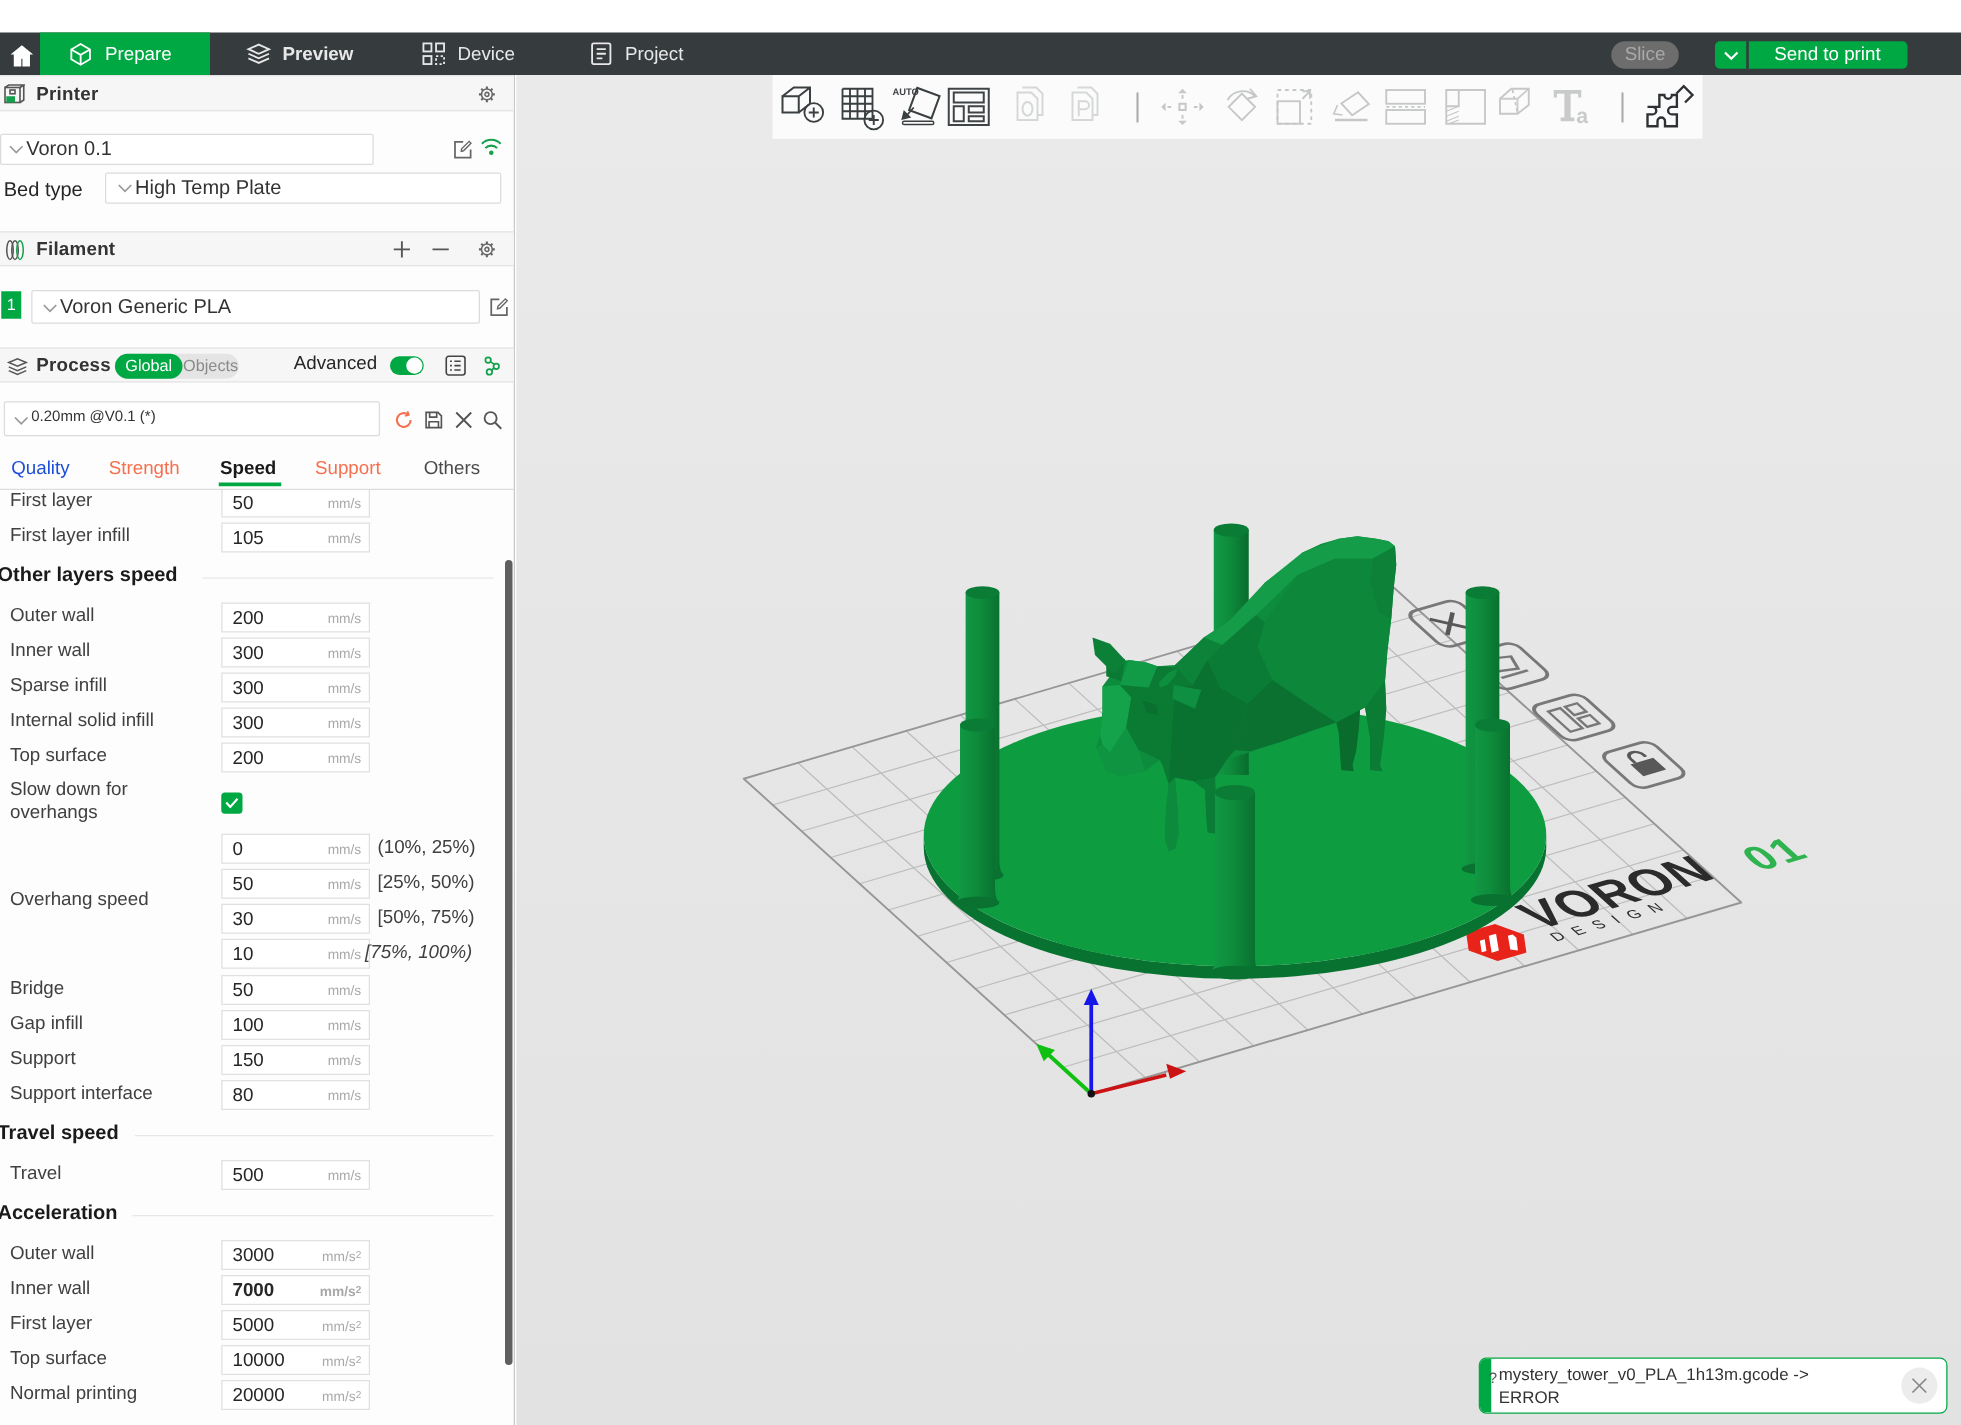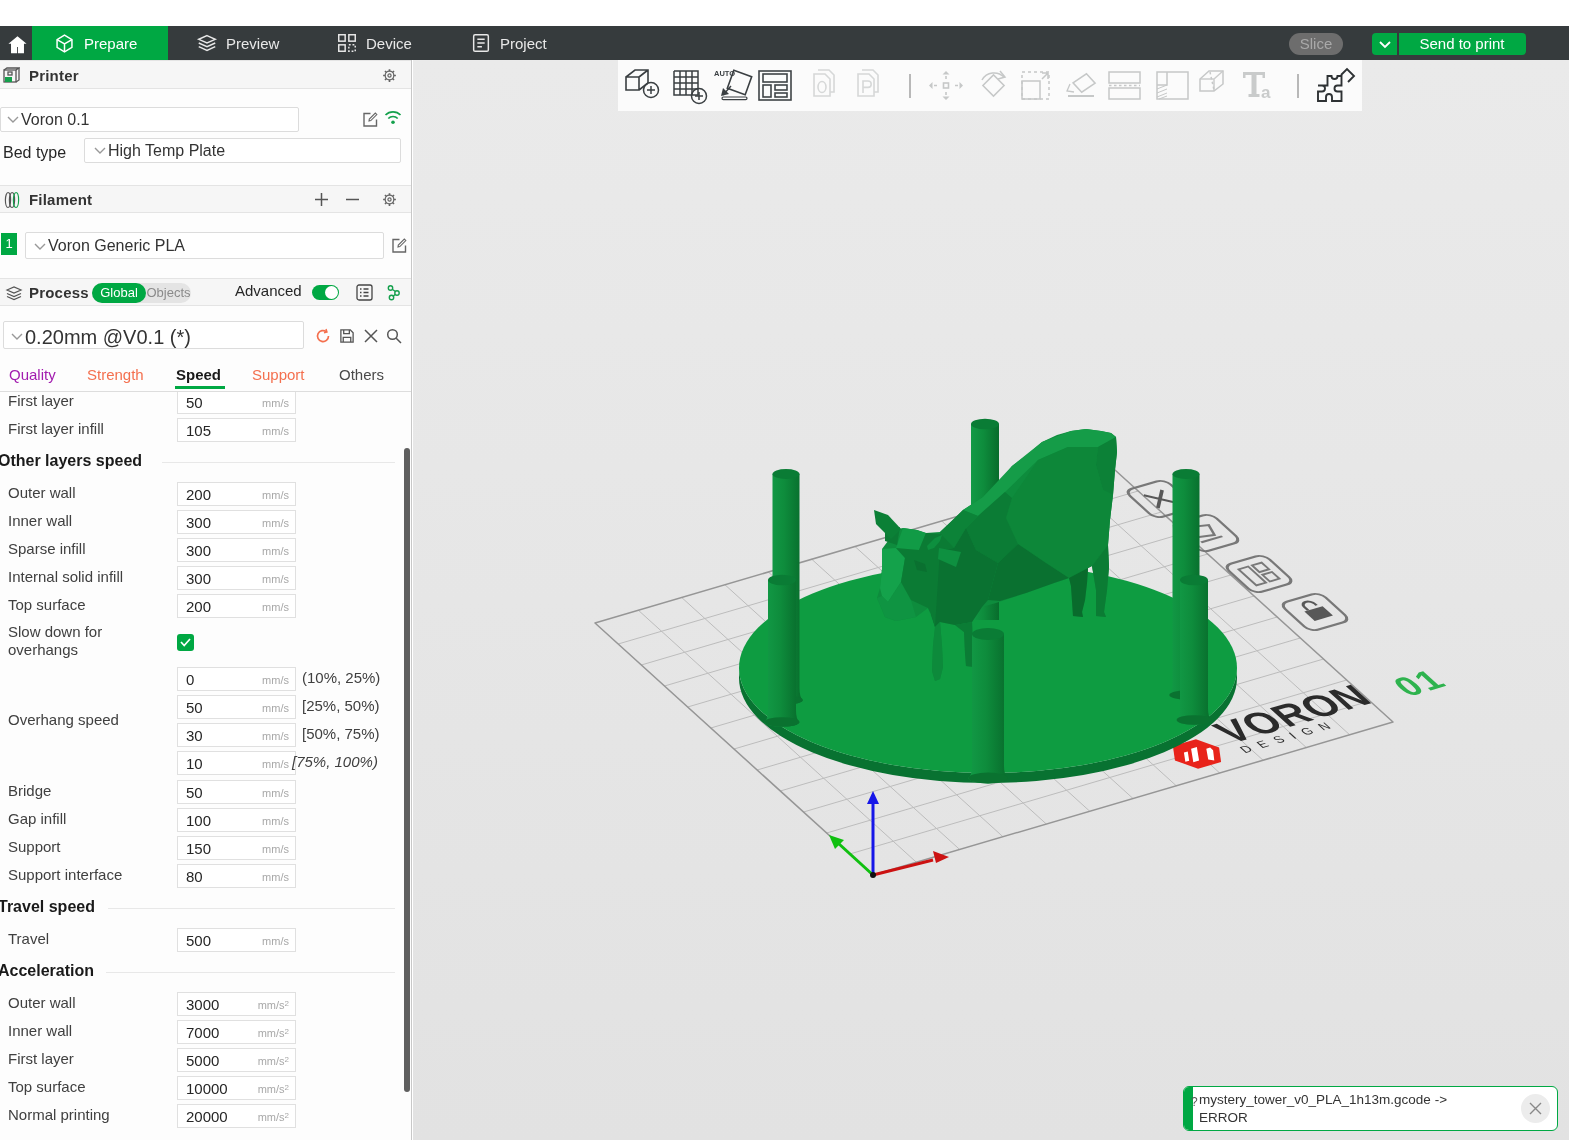--- a/index.html
+++ b/index.html
@@ -42,21 +42,21 @@
           <path d="M3.5 7.5L12 12.5l8.5-5M12 12.5V21.5"></path>
         </svg>
         <span style="margin-left:9px;color:#fff;">Prepare</span>
       </div>
     <div class="tab" style="left:196px;">
         <svg width="22" height="22" viewBox="0 0 24 24" fill="none" stroke="#e8e8e8" stroke-width="1.6">
           <path d="M12 4l9 4-9 4-9-4z"></path>
           <path d="M3 12l9 4 9-4"></path>
           <path d="M3 16l9 4 9-4"></path>
         </svg>
-        <span style="margin-left:8px;">Preview</span>
+        <span style="margin-left:8px;font-weight:bold;">Preview</span>
       </div>
     <div class="tab" style="left:336px;">
         <svg width="22" height="22" viewBox="0 0 24 24" fill="none" stroke="#e8e8e8" stroke-width="1.6">
           <rect x="3" y="3" width="7" height="7"></rect>
           <rect x="14" y="3" width="7" height="7"></rect>
           <rect x="3" y="14" width="7" height="7"></rect>
           <rect x="14" y="14" width="7" height="7" stroke-dasharray="2 2"></rect>
         </svg>
         <span style="margin-left:8px;">Device</span>
       </div>
@@ -173,38 +173,38 @@
           <circle cx="4.5" cy="4" r="2.2"></circle>
           <circle cx="11" cy="9" r="2.2"></circle>
           <circle cx="5.5" cy="13.5" r="2.2"></circle>
           <path d="M6.5 5.5l3 2M9 10.5l-2 2"></path>
         </svg>
     </div>
     <div class="combo" style="left:3px;top:261px;width:301px;height:28px;">
       <svg class="chev" style="left:7px;top:11px;position:absolute" width="12" height="8" viewBox="0 0 12 8">
           <path d="M1 1l5 5 5-5" stroke="#999" stroke-width="1.4" fill="none"></path>
         </svg>
-      <div class="ct" style="left:21px;top:4px;font-size:20px;">0.20mm @V0.1 (*)</div>
+      <div class="ct" style="left:21px;top:4px;font-size:12px;">0.20mm @V0.1 (*)</div>
     </div>
     <svg class="abs" style="left:315px;top:268px" width="16" height="16" viewBox="0 0 16 16" fill="none" stroke="#f4704f" stroke-width="1.7">
         <path d="M13.5 8a5.5 5.5 0 11-2-4.2"></path>
         <path d="M11 1l1 3-3 .8" stroke-width="1.4"></path>
       </svg>
     <svg class="abs" style="left:339px;top:268px" width="16" height="16" viewBox="0 0 17 17" fill="none" stroke="#555" stroke-width="1.4">
         <path d="M2 2h10l3 3v10H2z"></path>
         <path d="M5 2v4h6V2M4.5 15v-5h8v5"></path>
       </svg>
     <svg class="abs" style="left:364px;top:269px" width="14" height="14" viewBox="0 0 14 14">
         <path d="M1 1l12 12M13 1L1 13" stroke="#555" stroke-width="1.5"></path>
       </svg>
     <svg class="abs" style="left:386px;top:268px" width="16" height="16" viewBox="0 0 16 16" fill="none" stroke="#555" stroke-width="1.5">
         <circle cx="6.5" cy="6.5" r="4.8"></circle>
         <path d="M10.2 10.2L15 15"></path>
       </svg>
-    <div class="abs" style="left:9px;top:306px;font-size:15px;color:#a21caf;">Quality</div>
+    <div class="abs" style="left:9px;top:306px;font-size:15px;color:#1d4ed8;">Quality</div>
     <div class="abs" style="left:87px;top:306px;font-size:15px;color:#f4704f;">Strength</div>
     <div class="abs" style="left:176px;top:306px;font-size:15px;font-weight:bold;color:#1a1a1a;">Speed</div>
     <div class="abs" style="left:252px;top:306px;font-size:15px;color:#f4704f;">Support</div>
     <div class="abs" style="left:339px;top:306px;font-size:15px;color:#4a4a4a;">Others</div>
     <div class="abs" style="left:175px;top:326px;width:50px;height:3px;background:#00a843;"></div>
     <div class="abs" style="left:0px;top:331px;width:411px;height:1px;background:#ddd;"></div>
 
     <div class="abs" style="left:0;top:332px;width:411px;height:748px;overflow:hidden;" id="settings">
       <div class="lbl" style="left:8px;top:0px;">First layer</div>
       <div class="inp" style="top:-2px;">
@@ -298,21 +298,21 @@
           <span class="u">mm/s</span>
         </div>
       <div class="shead" style="top:570px;">Acceleration</div>
       <div class="hairline" style="left:106px;top:580px;width:289px;"></div>
       <div class="lbl" style="left:8px;top:602px;">Outer wall</div>
       <div class="inp" style="top:600px;">
           <span class="v">3000</span>
           <span class="u">mm/s<span style="font-size:8px;vertical-align:3px">2</span></span>
         </div>
       <div class="lbl" style="left:8px;top:630px;">Inner wall</div>
-      <div class="inp" style="top:628px;">
+      <div class="inp" style="top:628px;font-weight:bold;">
           <span class="v">7000</span>
           <span class="u">mm/s<span style="font-size:8px;vertical-align:3px">2</span></span>
         </div>
       <div class="lbl" style="left:8px;top:658px;">First layer</div>
       <div class="inp" style="top:656px;">
           <span class="v">5000</span>
           <span class="u">mm/s<span style="font-size:8px;vertical-align:3px">2</span></span>
         </div>
       <div class="lbl" style="left:8px;top:686px;">Top surface</div>
       <div class="inp" style="top:684px;">

